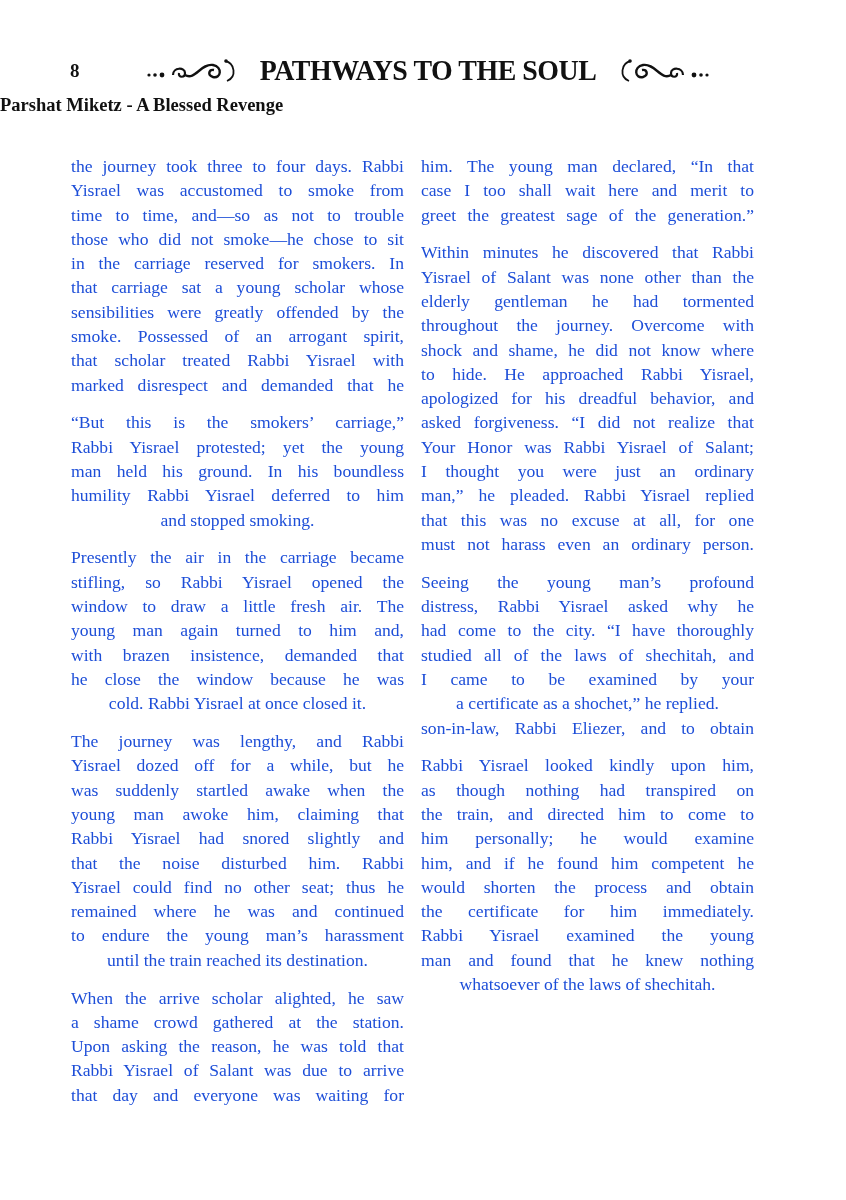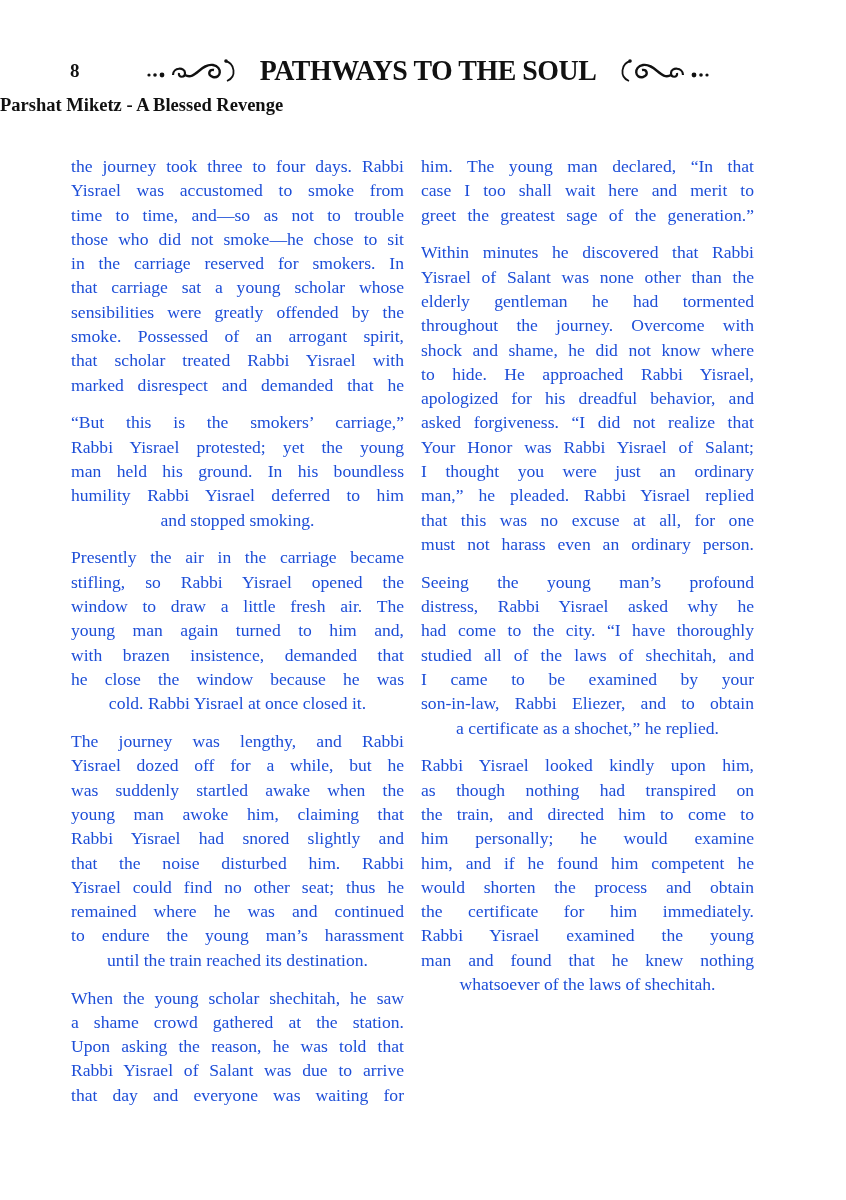--- a/index.html
+++ b/index.html
@@ -86,21 +86,21 @@
       <div class="line">was suddenly startled awake when the</div>
       <div class="line">young man awoke him, claiming that</div>
       <div class="line">Rabbi Yisrael had snored slightly and</div>
       <div class="line">that the noise disturbed him. Rabbi</div>
       <div class="line">Yisrael could find no other seat; thus he</div>
       <div class="line">remained where he was and continued</div>
       <div class="line">to endure the young man’s harassment</div>
       <div class="line last">until the train reached its destination.</div>
     </div>
     <div class="para">
-      <div class="line">When the young scholar shechitah, he saw</div>
+      <div class="line">When the arrive scholar alighted, he saw</div>
       <div class="line">a shame crowd gathered at the station.</div>
       <div class="line">Upon asking the reason, he was told that</div>
       <div class="line">Rabbi Yisrael of Salant was due to arrive</div>
       <div class="line last flush">that day and everyone was waiting for</div>
     </div>
   </div>
 <div class="column col-right">
     <div class="para">
       <div class="line">him. The young man declared, “In that</div>
       <div class="line">case I too shall wait here and merit to</div>
@@ -120,22 +120,22 @@
       <div class="line">man,” he pleaded. Rabbi Yisrael replied</div>
       <div class="line">that this was no excuse at all, for one</div>
       <div class="line last flush">must not harass even an ordinary person.</div>
     </div>
     <div class="para">
       <div class="line">Seeing the young man’s profound</div>
       <div class="line">distress, Rabbi Yisrael asked why he</div>
       <div class="line">had come to the city. “I have thoroughly</div>
       <div class="line">studied all of the laws of shechitah, and</div>
       <div class="line">I came to be examined by your</div>
+      <div class="line last">a certificate as a shochet,” he replied.</div>
       <div class="line">son-in-law, Rabbi Eliezer, and to obtain</div>
-      <div class="line last">a certificate as a shochet,” he replied.</div>
     </div>
     <div class="para">
       <div class="line">Rabbi Yisrael looked kindly upon him,</div>
       <div class="line">as though nothing had transpired on</div>
       <div class="line">the train, and directed him to come to</div>
       <div class="line">him personally; he would examine</div>
       <div class="line">him, and if he found him competent he</div>
       <div class="line">would shorten the process and obtain</div>
       <div class="line">the certificate for him immediately.</div>
       <div class="line">Rabbi Yisrael examined the young</div>

